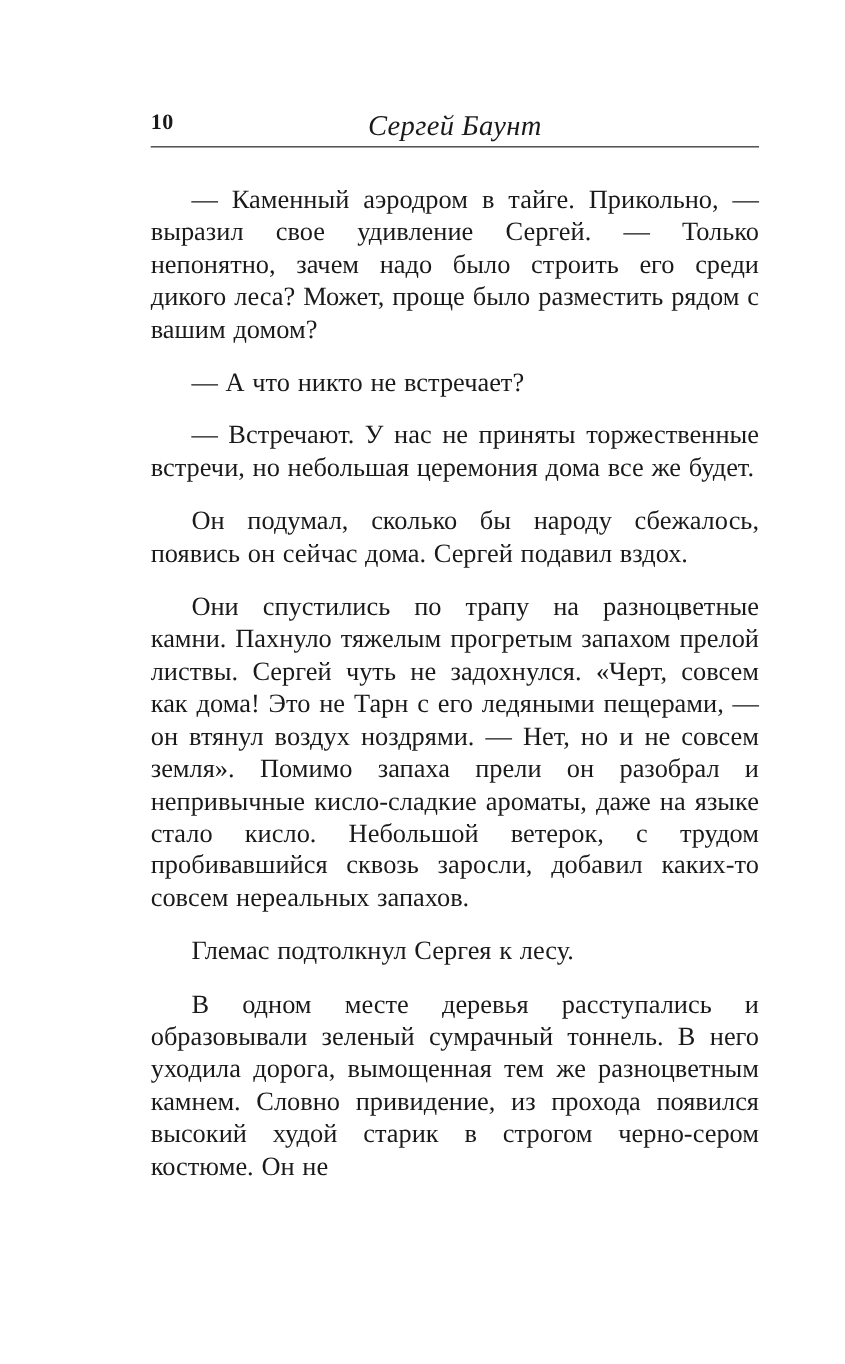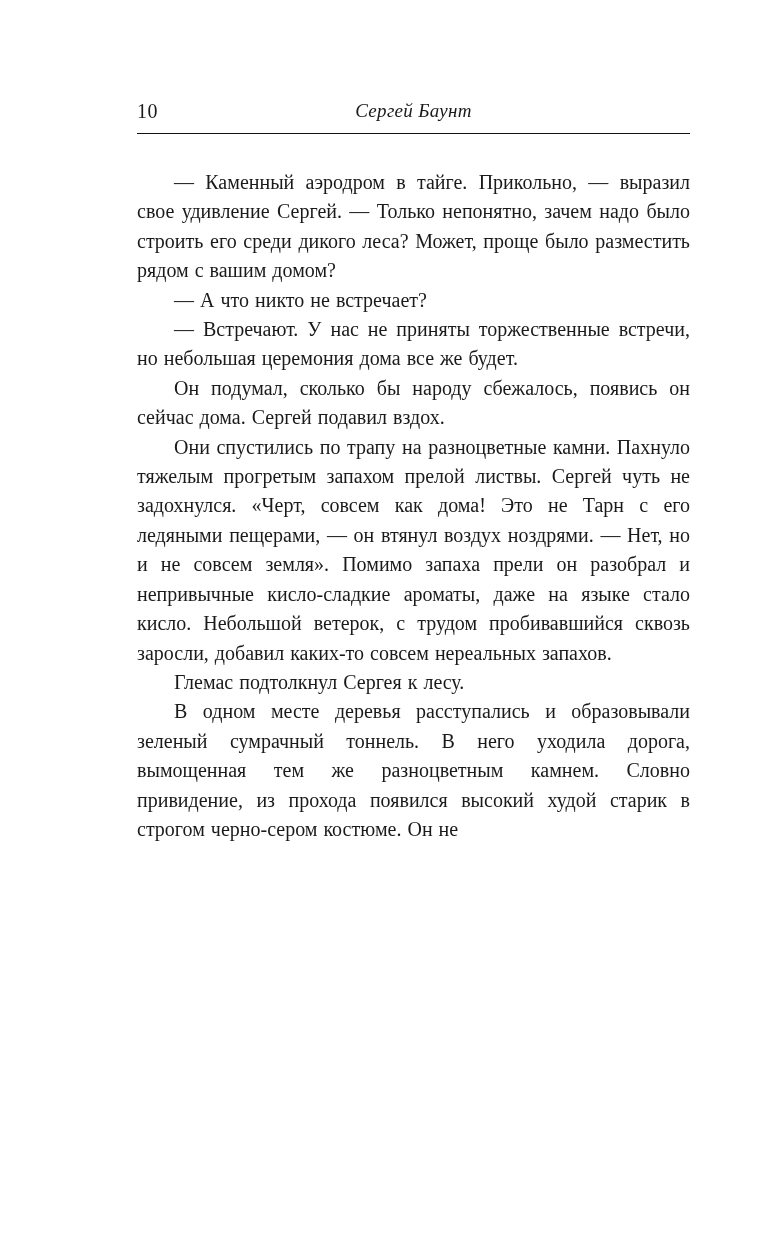--- a/index.html
+++ b/index.html
@@ -22,48 +22,50 @@
   .running-head {
     position: relative;
     height: 34px;
   }
   .page-number {
     position: absolute;
     left: 0;
     top: 0;
     font-size: 20px;
     letter-spacing: 0.5px;
+    font-weight: bold;
   }
   .head-title {
     position: absolute;
     left: 0;
     right: 0;
     top: 0;
     text-align: center;
     font-style: italic;
-    font-size: 19px;
+    font-size: 26px;
     letter-spacing: 0.3px;
   }
   .head-rule {
     position: absolute;
     left: 0;
     right: 0;
     bottom: 0;
     border-bottom: 1.6px solid #111111;
   }
   .body-text {
     margin-top: 34px;
   }
   .body-text p.para {
-    font-size: 20px;
+    font-size: 24px;
     line-height: 29.4px;
     text-align: justify;
     text-indent: 37px;
     word-spacing: 1px;
     hyphens: auto;
+    margin-top: 19px;
     -webkit-hyphens: auto;
   }
 </style>
 </head>
 <body>
 
 <div class="page">
 
   <div class="running-head">
     <span class="page-number">10</span>

